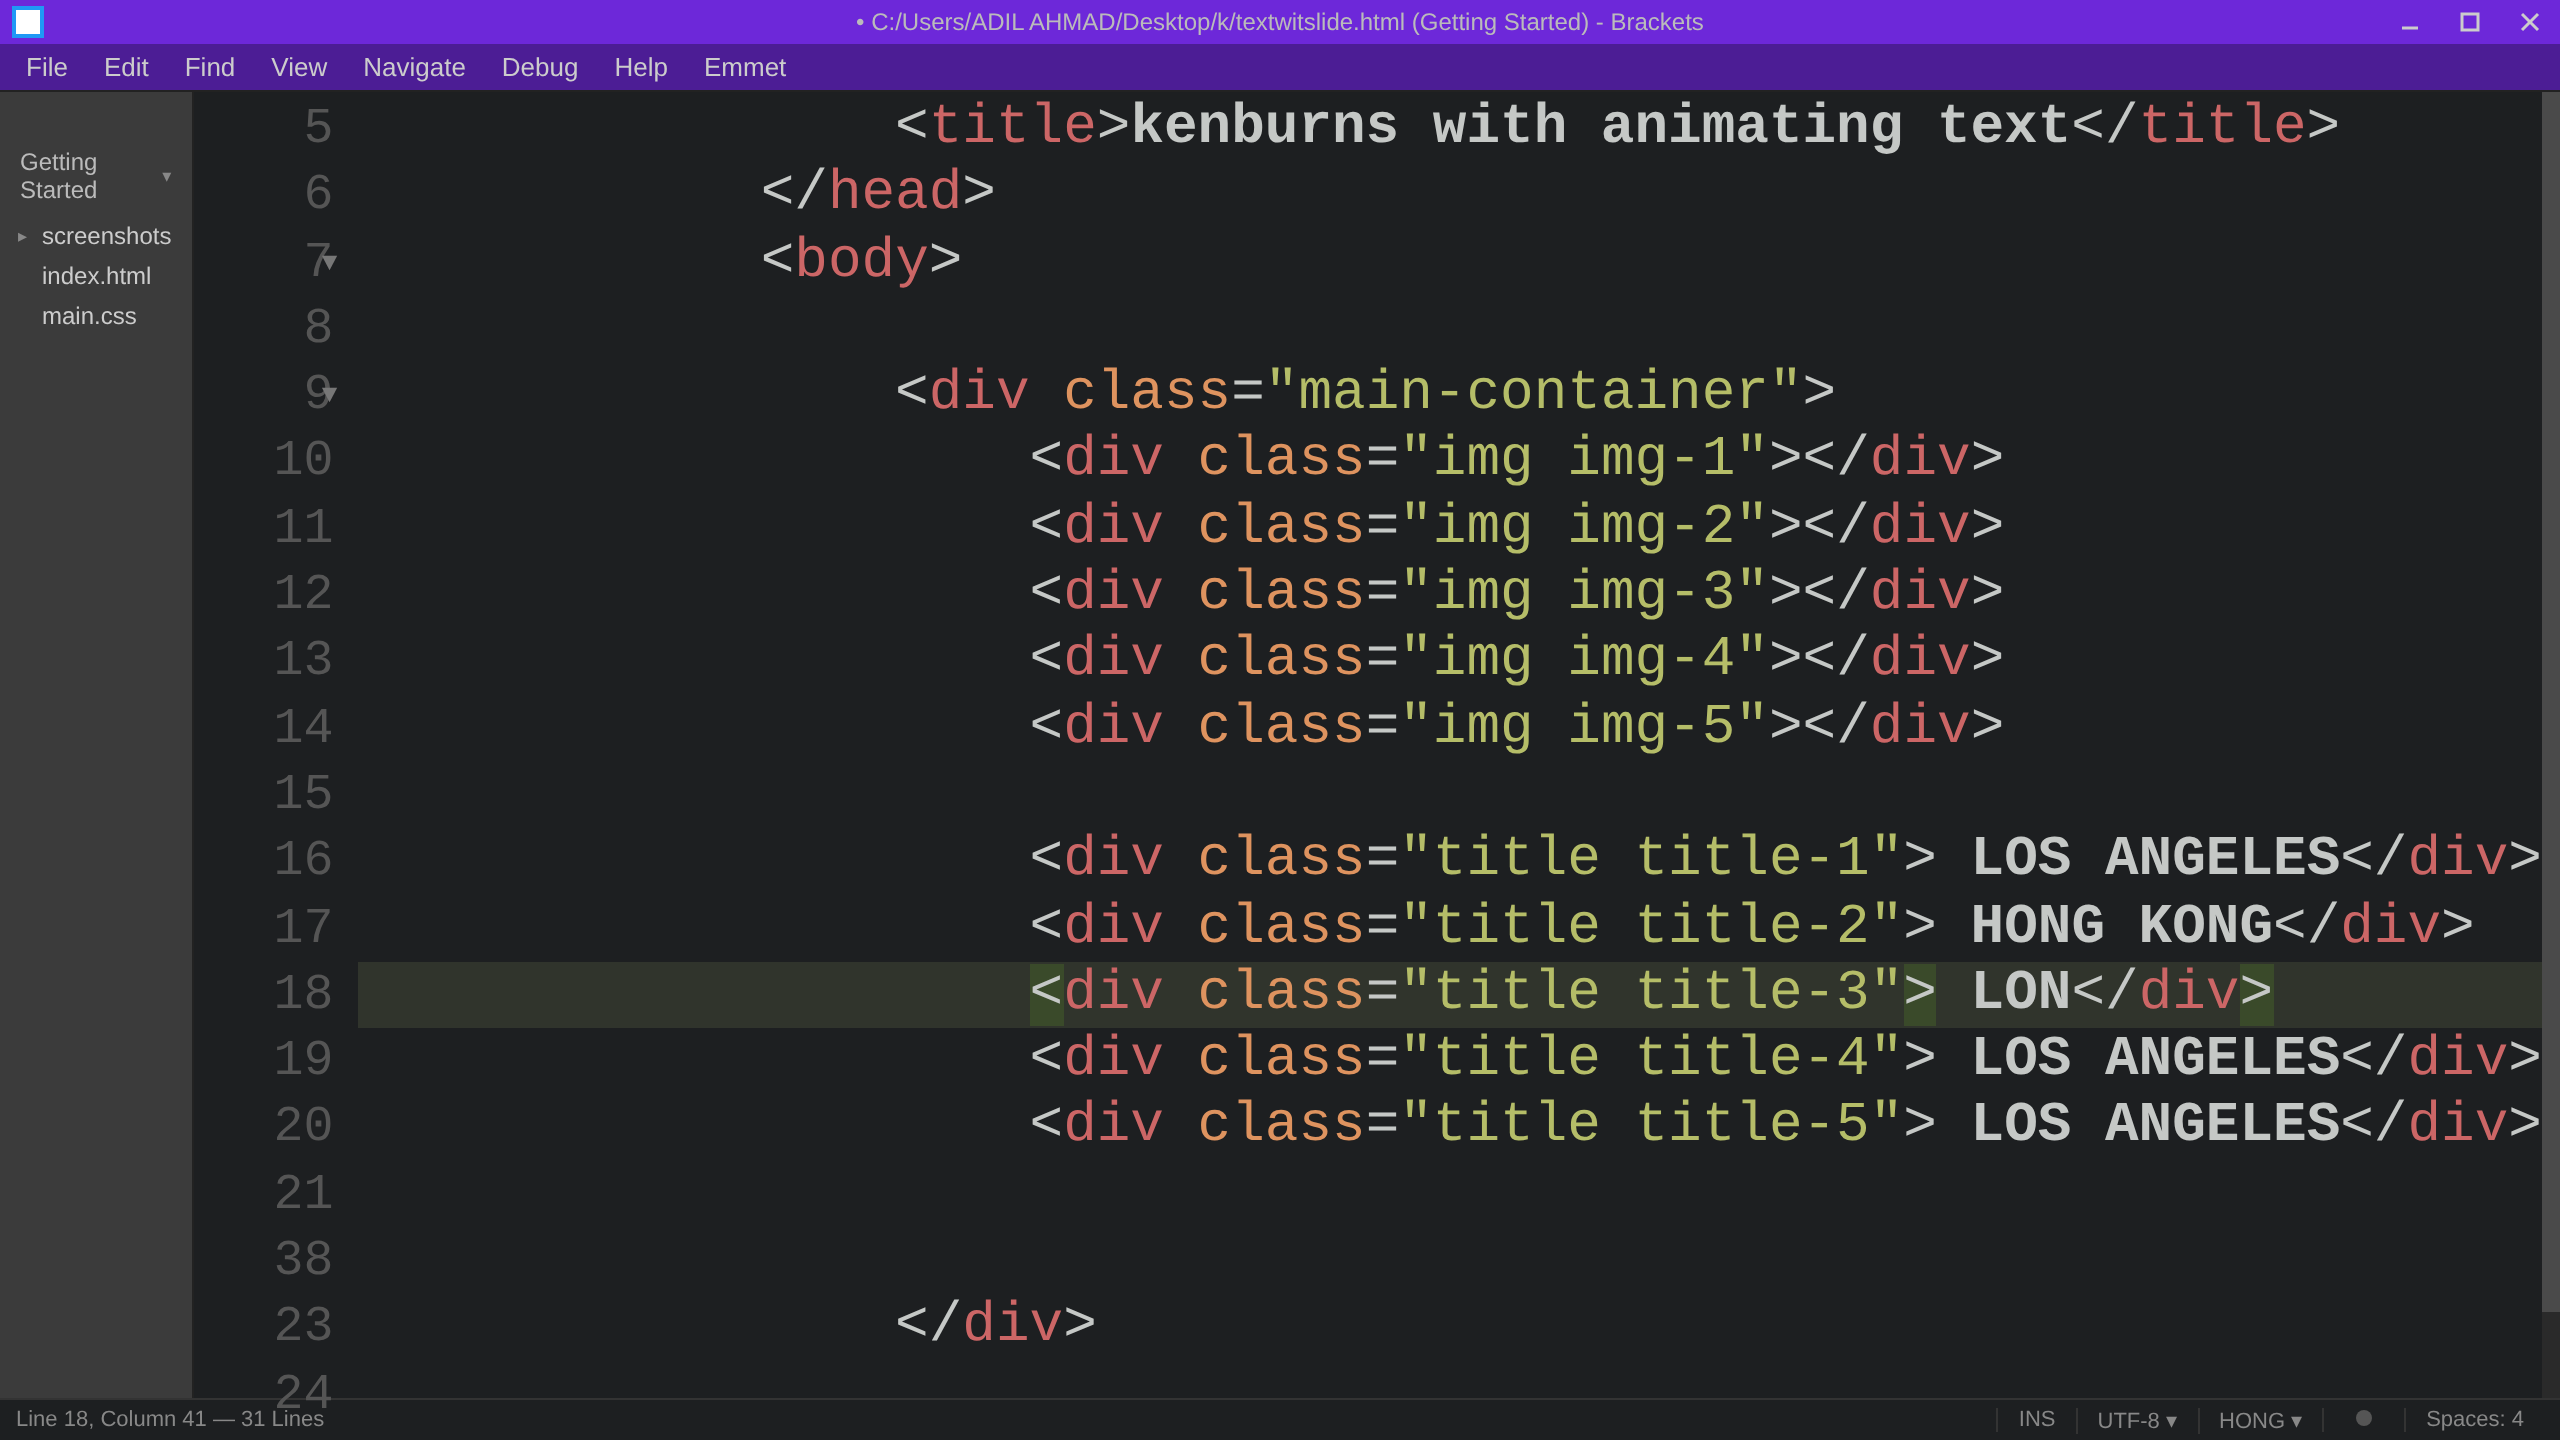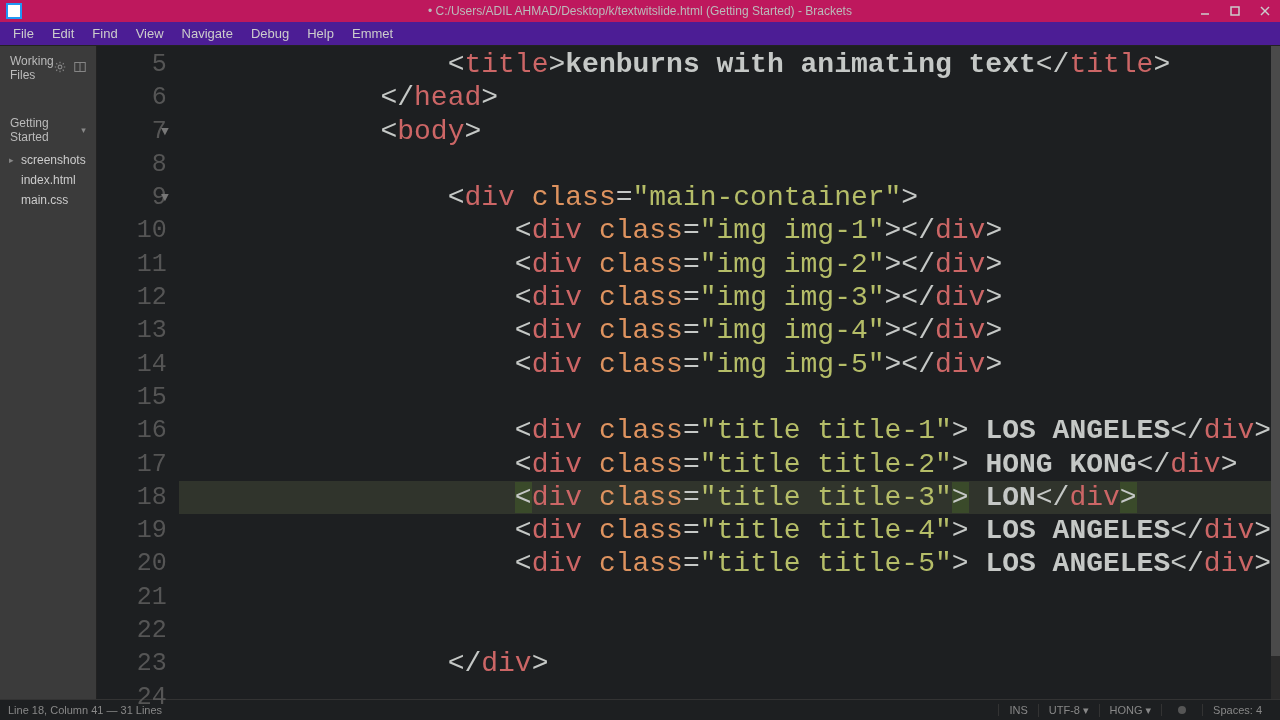--- a/index.html
+++ b/index.html
@@ -7,21 +7,21 @@
   font-family: "Segoe UI", Arial, sans-serif;
   background: #1e1e1e;
   color: #ccc;
   overflow: hidden;
   width: 1280px;
   height: 720px;
   font-size: 13px;
 }
 .titlebar {
   height: 22px;
-  background: #be185d;
+  background: #6d28d9;
   display: flex;
   align-items: center;
   position: relative;
 }
 .titlebar .logo {
   width: 16px; height: 16px;
   margin: 0 6px;
   display: inline-flex;
 }
 .titlebar .logo svg { width: 16px; height: 16px; }
@@ -246,37 +246,20 @@
     <div class="menuitem">View</div>
     <div class="menuitem">Navigate</div>
     <div class="menuitem">Debug</div>
     <div class="menuitem">Help</div>
     <div class="menuitem">Emmet</div>
   </div>
 
 <div class="main">
 
   <div class="sidebar">
-    <div class="sidebar-header">
-      <span>Working Files</span>
-      <span class="hdr-icons">
-        <span>
-          <svg width="12" height="12" viewBox="0 0 16 16">
-              <circle cx="8" cy="8" r="2.5" fill="none" stroke="#888" stroke-width="1.5"></circle>
-              <path d="M8 1v2M8 13v2M1 8h2M13 8h2M3 3l1.4 1.4M11.6 11.6L13 13M13 3l-1.4 1.4M4.4 11.6L3 13" stroke="#888" stroke-width="1.5"></path>
-            </svg>
-        </span>
-        <span>
-          <svg width="12" height="12" viewBox="0 0 16 16">
-              <rect x="1" y="2" width="14" height="12" fill="none" stroke="#888" stroke-width="1.3"></rect>
-              <line x1="8" y1="2" x2="8" y2="14" stroke="#888" stroke-width="1.3"></line>
-            </svg>
-        </span>
-      </span>
-    </div>
     <div class="sidebar-project">
       <span>Getting Started</span>
     </div>
     <div id="tree">
         <div class="tree-item folder">screenshots</div>
         <div class="tree-item">index.html</div>
         <div class="tree-item">main.css</div>
       </div>
   </div>
 
@@ -292,21 +275,21 @@
         <div style="position: relative;">12</div>
         <div style="position: relative;">13</div>
         <div style="position: relative;">14</div>
         <div style="position: relative;">15</div>
         <div style="position: relative;">16</div>
         <div style="position: relative;">17</div>
         <div style="position: relative;">18</div>
         <div style="position: relative;">19</div>
         <div style="position: relative;">20</div>
         <div style="position: relative;">21</div>
-        <div style="position: relative;">22</div>
+        <div style="position: relative;">38</div>
         <div style="position: relative;">23</div>
         <div style="position: relative;">24</div>
       </div>
     <div class="code" id="code"><div class="line"><span>&nbsp;&nbsp;&nbsp;&nbsp;&nbsp;&nbsp;&nbsp;&nbsp;&nbsp;&nbsp;&nbsp;&nbsp;&nbsp;&nbsp;&nbsp;&nbsp;</span><span class="t-bracket">&lt;</span><span class="t-tag">title</span><span class="t-bracket">&gt;</span><span class="t-text">kenburns with animating text</span><span class="t-bracket">&lt;/</span><span class="t-tag">title</span><span class="t-bracket">&gt;</span></div><div class="line"><span>&nbsp;&nbsp;&nbsp;&nbsp;&nbsp;&nbsp;&nbsp;&nbsp;&nbsp;&nbsp;&nbsp;&nbsp;</span><span class="t-bracket">&lt;/</span><span class="t-tag">head</span><span class="t-bracket">&gt;</span></div><div class="line"><span>&nbsp;&nbsp;&nbsp;&nbsp;&nbsp;&nbsp;&nbsp;&nbsp;&nbsp;&nbsp;&nbsp;&nbsp;</span><span class="t-bracket">&lt;</span><span class="t-tag">body</span><span class="t-bracket">&gt;</span></div><div class="line"><span>&nbsp;&nbsp;&nbsp;&nbsp;</span></div><div class="line"><span>&nbsp;&nbsp;&nbsp;&nbsp;&nbsp;&nbsp;&nbsp;&nbsp;&nbsp;&nbsp;&nbsp;&nbsp;&nbsp;&nbsp;&nbsp;&nbsp;</span><span class="t-bracket">&lt;</span><span class="t-tag">div </span><span class="t-attr">class</span><span class="t-punc">=</span><span class="t-str">"main-container"</span><span class="t-bracket">&gt;</span></div><div class="line"><span>&nbsp;&nbsp;&nbsp;&nbsp;&nbsp;&nbsp;&nbsp;&nbsp;&nbsp;&nbsp;&nbsp;&nbsp;&nbsp;&nbsp;&nbsp;&nbsp;&nbsp;&nbsp;&nbsp;&nbsp;</span><span class="t-bracket">&lt;</span><span class="t-tag">div </span><span class="t-attr">class</span><span class="t-punc">=</span><span class="t-str">"img img-1"</span><span class="t-bracket">&gt;&lt;/</span><span class="t-tag">div</span><span class="t-bracket">&gt;</span></div><div class="line"><span>&nbsp;&nbsp;&nbsp;&nbsp;&nbsp;&nbsp;&nbsp;&nbsp;&nbsp;&nbsp;&nbsp;&nbsp;&nbsp;&nbsp;&nbsp;&nbsp;&nbsp;&nbsp;&nbsp;&nbsp;</span><span class="t-bracket">&lt;</span><span class="t-tag">div </span><span class="t-attr">class</span><span class="t-punc">=</span><span class="t-str">"img img-2"</span><span class="t-bracket">&gt;&lt;/</span><span class="t-tag">div</span><span class="t-bracket">&gt;</span></div><div class="line"><span>&nbsp;&nbsp;&nbsp;&nbsp;&nbsp;&nbsp;&nbsp;&nbsp;&nbsp;&nbsp;&nbsp;&nbsp;&nbsp;&nbsp;&nbsp;&nbsp;&nbsp;&nbsp;&nbsp;&nbsp;</span><span class="t-bracket">&lt;</span><span class="t-tag">div </span><span class="t-attr">class</span><span class="t-punc">=</span><span class="t-str">"img img-3"</span><span class="t-bracket">&gt;&lt;/</span><span class="t-tag">div</span><span class="t-bracket">&gt;</span></div><div class="line"><span>&nbsp;&nbsp;&nbsp;&nbsp;&nbsp;&nbsp;&nbsp;&nbsp;&nbsp;&nbsp;&nbsp;&nbsp;&nbsp;&nbsp;&nbsp;&nbsp;&nbsp;&nbsp;&nbsp;&nbsp;</span><span class="t-bracket">&lt;</span><span class="t-tag">div </span><span class="t-attr">class</span><span class="t-punc">=</span><span class="t-str">"img img-4"</span><span class="t-bracket">&gt;&lt;/</span><span class="t-tag">div</span><span class="t-bracket">&gt;</span></div><div class="line"><span>&nbsp;&nbsp;&nbsp;&nbsp;&nbsp;&nbsp;&nbsp;&nbsp;&nbsp;&nbsp;&nbsp;&nbsp;&nbsp;&nbsp;&nbsp;&nbsp;&nbsp;&nbsp;&nbsp;&nbsp;</span><span class="t-bracket">&lt;</span><span class="t-tag">div </span><span class="t-attr">class</span><span class="t-punc">=</span><span class="t-str">"img img-5"</span><span class="t-bracket">&gt;&lt;/</span><span class="t-tag">div</span><span class="t-bracket">&gt;</span></div><div class="line"><span>&nbsp;&nbsp;&nbsp;&nbsp;</span></div><div class="line"><span>&nbsp;&nbsp;&nbsp;&nbsp;&nbsp;&nbsp;&nbsp;&nbsp;&nbsp;&nbsp;&nbsp;&nbsp;&nbsp;&nbsp;&nbsp;&nbsp;&nbsp;&nbsp;&nbsp;&nbsp;</span><span class="t-bracket">&lt;</span><span class="t-tag">div </span><span class="t-attr">class</span><span class="t-punc">=</span><span class="t-str">"title title-1"</span><span class="t-bracket">&gt;</span><span class="t-text"> LOS ANGELES</span><span class="t-bracket">&lt;/</span><span class="t-tag">div</span><span class="t-bracket">&gt;</span></div><div class="line"><span>&nbsp;&nbsp;&nbsp;&nbsp;&nbsp;&nbsp;&nbsp;&nbsp;&nbsp;&nbsp;&nbsp;&nbsp;&nbsp;&nbsp;&nbsp;&nbsp;&nbsp;&nbsp;&nbsp;&nbsp;</span><span class="t-bracket">&lt;</span><span class="t-tag">div </span><span class="t-attr">class</span><span class="t-punc">=</span><span class="t-str">"title title-2"</span><span class="t-bracket">&gt;</span><span class="t-text"> HONG KONG</span><span class="t-bracket">&lt;/</span><span class="t-tag">div</span><span class="t-bracket">&gt;</span></div><div class="line hl-line"><span>&nbsp;&nbsp;&nbsp;&nbsp;&nbsp;&nbsp;&nbsp;&nbsp;&nbsp;&nbsp;&nbsp;&nbsp;&nbsp;&nbsp;&nbsp;&nbsp;&nbsp;&nbsp;&nbsp;&nbsp;</span><span class="t-bracket match">&lt;</span><span class="t-tag">div </span><span class="t-attr">class</span><span class="t-punc">=</span><span class="t-str">"title title-3"</span><span class="t-bracket match">&gt;</span><span class="t-text"> LON</span><span class="t-bracket">&lt;/</span><span class="t-tag">div</span><span class="t-bracket match">&gt;</span></div><div class="line"><span>&nbsp;&nbsp;&nbsp;&nbsp;&nbsp;&nbsp;&nbsp;&nbsp;&nbsp;&nbsp;&nbsp;&nbsp;&nbsp;&nbsp;&nbsp;&nbsp;&nbsp;&nbsp;&nbsp;&nbsp;</span><span class="t-bracket">&lt;</span><span class="t-tag">div </span><span class="t-attr">class</span><span class="t-punc">=</span><span class="t-str">"title title-4"</span><span class="t-bracket">&gt;</span><span class="t-text"> LOS ANGELES</span><span class="t-bracket">&lt;/</span><span class="t-tag">div</span><span class="t-bracket">&gt;</span></div><div class="line"><span>&nbsp;&nbsp;&nbsp;&nbsp;&nbsp;&nbsp;&nbsp;&nbsp;&nbsp;&nbsp;&nbsp;&nbsp;&nbsp;&nbsp;&nbsp;&nbsp;&nbsp;&nbsp;&nbsp;&nbsp;</span><span class="t-bracket">&lt;</span><span class="t-tag">div </span><span class="t-attr">class</span><span class="t-punc">=</span><span class="t-str">"title title-5"</span><span class="t-bracket">&gt;</span><span class="t-text"> LOS ANGELES</span><span class="t-bracket">&lt;/</span><span class="t-tag">div</span><span class="t-bracket">&gt;</span></div><div class="line"><span>&nbsp;&nbsp;&nbsp;&nbsp;</span></div><div class="line"><span>&nbsp;&nbsp;&nbsp;&nbsp;</span></div><div class="line"><span>&nbsp;&nbsp;&nbsp;&nbsp;&nbsp;&nbsp;&nbsp;&nbsp;&nbsp;&nbsp;&nbsp;&nbsp;&nbsp;&nbsp;&nbsp;&nbsp;</span><span class="t-bracket">&lt;/</span><span class="t-tag">div</span><span class="t-bracket">&gt;</span></div><div class="line"><span>&nbsp;&nbsp;&nbsp;&nbsp;</span></div></div>
     <div class="scrollbar">
       <div class="scrollthumb"></div>
     </div>
   </div>
 
   <div class="rightbar">

